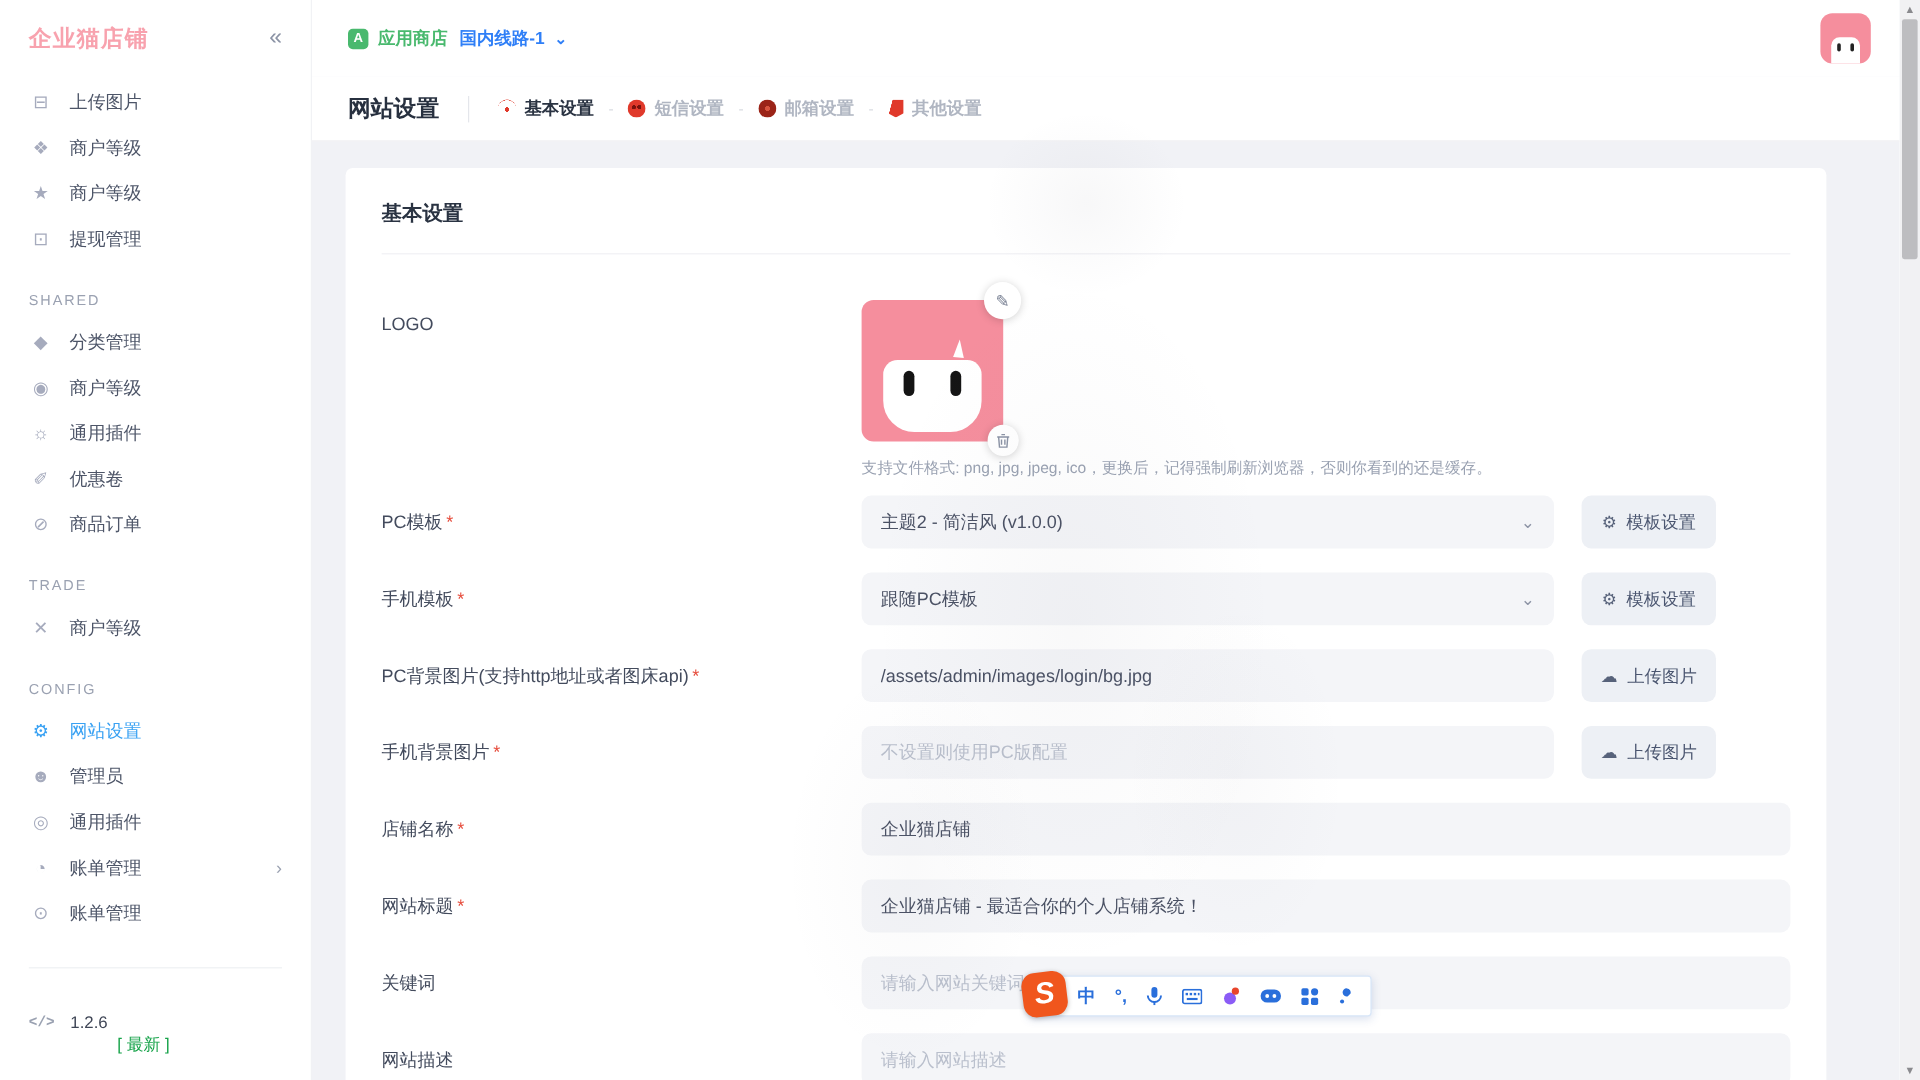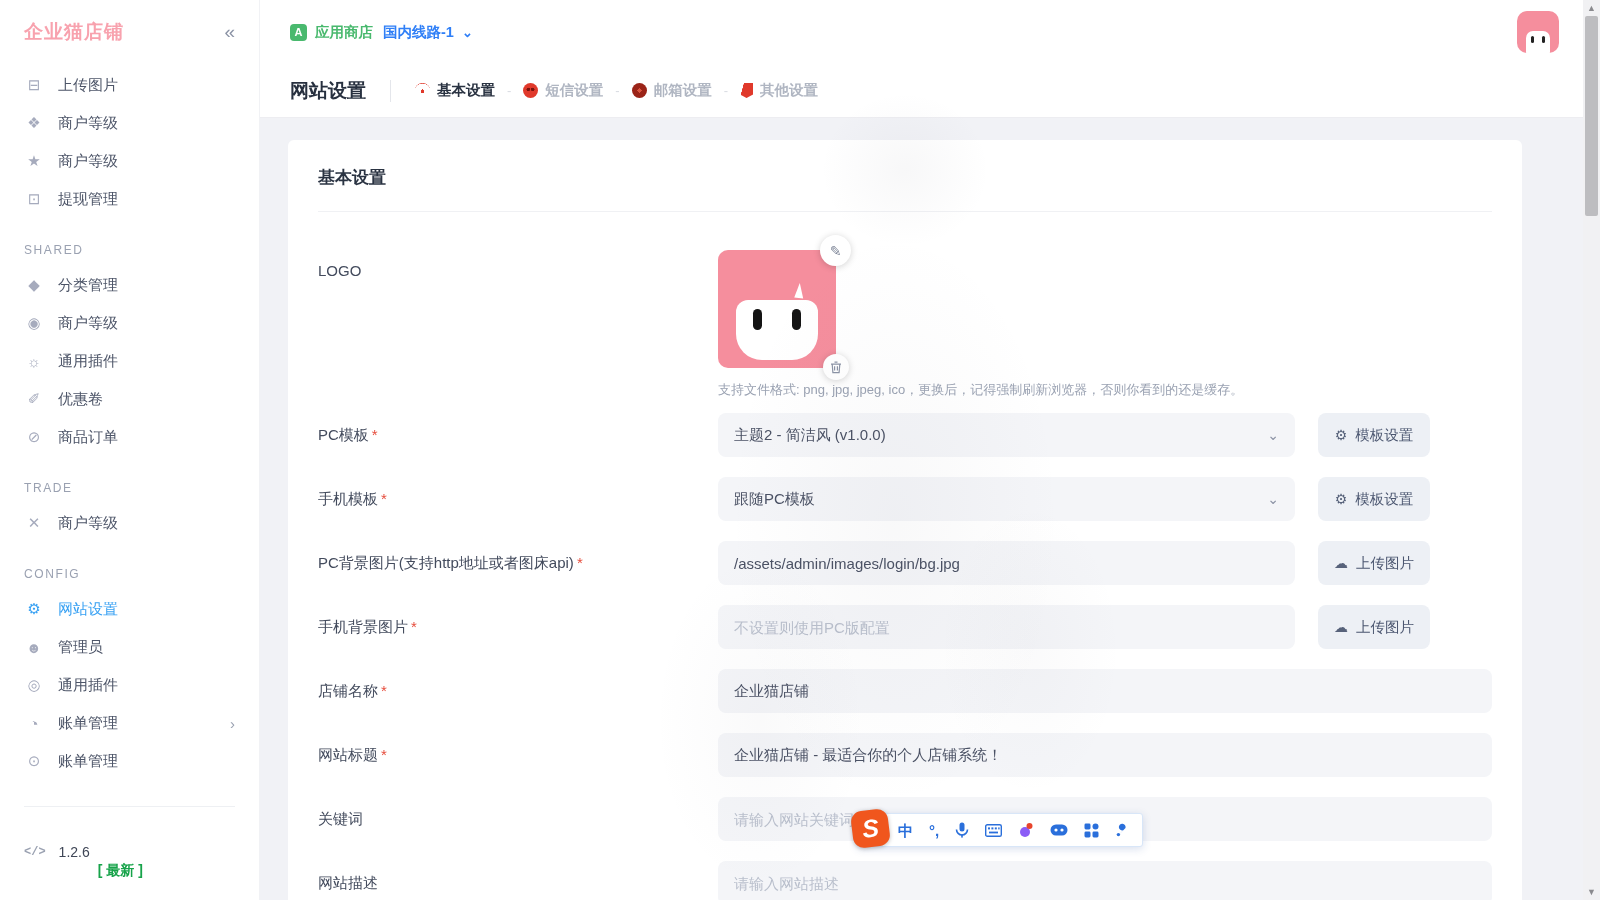--- a/index.html
+++ b/index.html
@@ -20,21 +20,21 @@
   .nav-item .nicon { width:20px; margin-right:14px; color:#a6abbd; font-size:15px;
     text-align:center; flex-shrink:0; }
   .nav-item.active, .nav-item.active .nicon { color:#38a1f3; }
   .nav-item .sub-arrow { margin-left:auto; color:#9aa1b1; font-size:15px; }
   .nav-sec { margin:25px 24px 9px; color:#9aa1b1; font-size:12px; letter-spacing:1.6px; }
   .side-foot { margin:0 24px; border-top:1px solid #eef0f3; padding:17px 0 20px;
     display:flex; align-items:center; font-size:14px; color:#3f4656; flex-shrink:0; }
   .code-icon { color:#9aa1b1; font-size:12px; font-weight:bold; margin-right:13px;
     font-family:"Liberation Mono", monospace; }
   .ver-num { margin-right:8px; }
-  .ver-tag { color:#17a34a; font-weight:bold;margin-top:38px; }
+  .ver-tag { color:#17a34a; font-weight:normal;margin-top:38px; }
 
   
   .main { flex:1; display:flex; flex-direction:column; background:#f1f2f6;
     position:relative; overflow:hidden; }
   .topbar { height:64px; background:#fff; display:flex; align-items:center;
     justify-content:space-between; padding:0 24px 0 30px; flex-shrink:0; }
   .store { display:flex; align-items:center; gap:8px; font-size:14.5px; font-weight:bold; cursor:pointer; }
   .store-badge { width:17px; height:17px; border-radius:4px; background:#49b96e; color:#fff;
     font-size:11px; display:flex; align-items:center; justify-content:center; }
   .store-name { color:#49b96e; }

